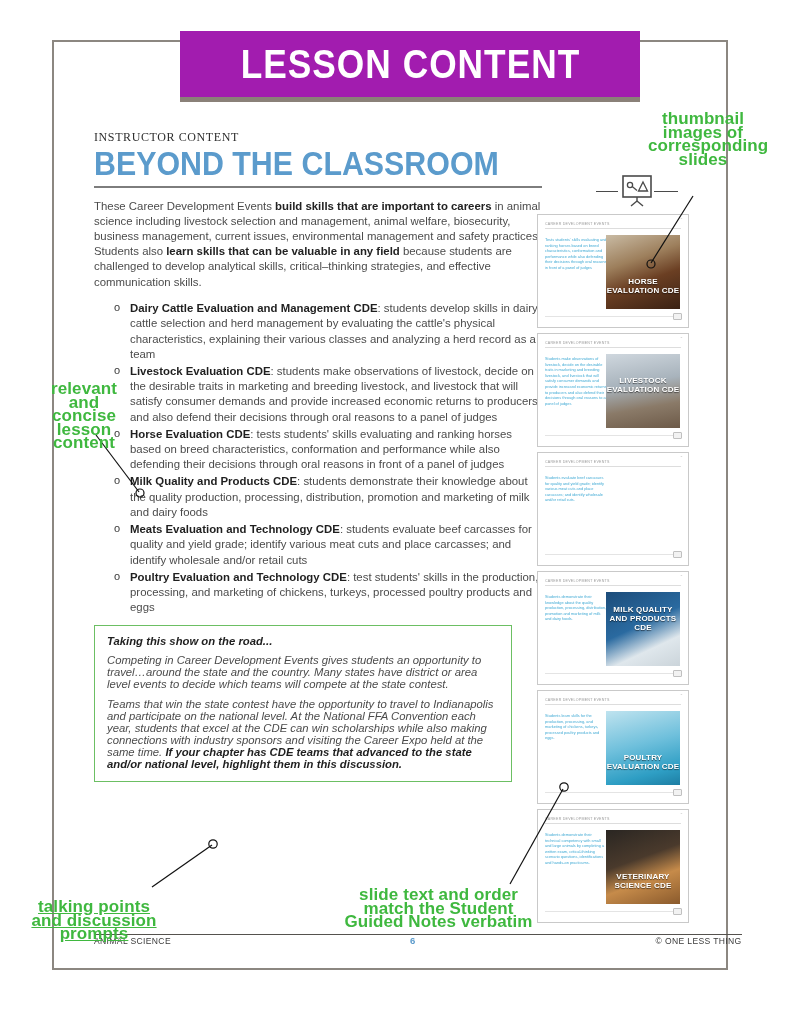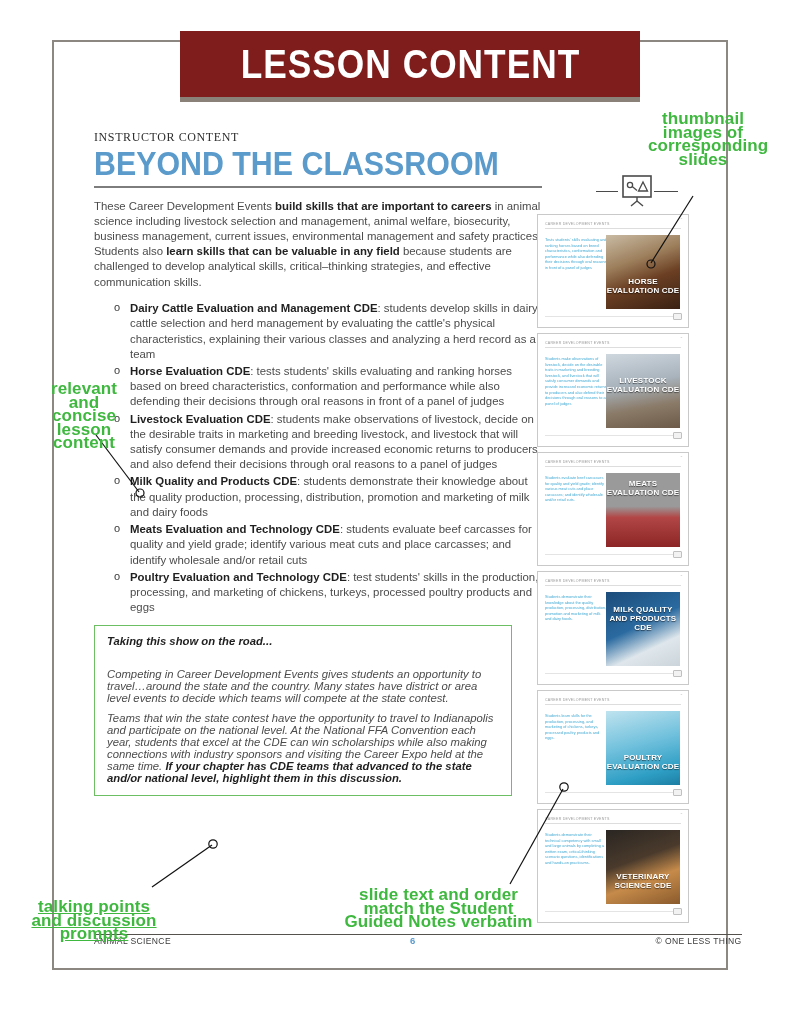--- a/index.html
+++ b/index.html
@@ -19,21 +19,21 @@
     background:#ffffff;
     border:2px solid #8c8781;
     box-sizing:border-box;
   }
 
   
   .banner{
     position:absolute;
     left:180px; top:31px;
     width:460px; height:71px;
-    background:#7f1d1d;
+    background:#a21caf;
     border-bottom:5px solid #8a8178;
     box-sizing:border-box;
     display:flex;align-items:center;justify-content:center;
     z-index:6;
   }
   .banner-title{
     color:#ffffff;
     font-size:41px;
     font-weight:bold;
     letter-spacing:1.2px;
@@ -105,21 +105,21 @@
 
   
   .callout{
     margin-top:10px;
     border:1.5px solid #6cbf63;
     padding:9px 12px 11px 12px;
     box-sizing:border-box;
     width:418px;
   }
   .callout h4{
-    margin:0 0 21px 0;
+    margin:0 0 7px 0;
     font-size:11.3px;
     font-style:italic;
     font-weight:bold;
     color:#1f1f1f;
   }
   .callout p{
     margin:0 0 8px 0;
     font-size:11.3px;
     line-height:12px;
     font-style:italic;
@@ -267,22 +267,22 @@
 
   <div class="doc">
     <div class="eyebrow">INSTRUCTOR CONTENT</div>
     <div class="doc-title">BEYOND THE CLASSROOM</div>
     <div class="title-rule"></div>
 
     <p class="intro"><span>These Career Development Events </span><b>build skills that are important to careers</b><span> in animal science including livestock selection and management, animal welfare, biosecurity, business management, current issues, environmental management and safety practices. Students also </span><b>learn skills that can be valuable in any field</b><span> because students are challenged to develop analytical skills, critical–thinking strategies, and effective communication skills.</span></p>
 
     <ul class="cde-list">
       <li><b>Dairy Cattle Evaluation and Management CDE</b><span>: students develop skills in dairy cattle selection and herd management by evaluating the cattle's physical characteristics, explaining their various classes and analyzing a herd record as a team</span></li>
+      <li><b>Livestock Evaluation CDE</b><span>: students make observations of livestock, decide on the desirable traits in marketing and breeding livestock, and livestock that will satisfy consumer demands and provide increased economic returns to producers and also defend their decisions through oral reasons to a panel of judges</span></li>
       <li><b>Horse Evaluation CDE</b><span>: tests students' skills evaluating and ranking horses based on breed characteristics, conformation and performance while also defending their decisions through oral reasons in front of a panel of judges</span></li>
-      <li><b>Livestock Evaluation CDE</b><span>: students make observations of livestock, decide on the desirable traits in marketing and breeding livestock, and livestock that will satisfy consumer demands and provide increased economic returns to producers and also defend their decisions through oral reasons to a panel of judges</span></li>
       <li><b>Milk Quality and Products CDE</b><span>: students demonstrate their knowledge about the quality production, processing, distribution, promotion and marketing of milk and dairy foods</span></li>
       <li><b>Meats Evaluation and Technology CDE</b><span>: students evaluate beef carcasses for quality and yield grade; identify various meat cuts and place carcasses; and identify wholesale and/or retail cuts</span></li>
       <li><b>Poultry Evaluation and Technology CDE</b><span>: test students' skills in the production, processing, and marketing of chickens, turkeys, processed poultry products and eggs</span></li>
     </ul>
 
     <div class="callout">
       <h4>Taking this show on the road...</h4>
       <p>Competing in Career Development Events gives students an opportunity to travel…around the state and the country. Many states have district or area level events to decide which teams will compete at the state contest.</p>
       <p><span>Teams that win the state contest have the opportunity to travel to Indianapolis and participate on the national level. At the National FFA Convention each year, students that excel at the CDE can win scholarships while also making connections with industry sponsors and visiting the Career Expo held at the same time. </span><b>If your chapter has CDE teams that advanced to the state and/or national level, highlight them in this discussion.</b></p>
     </div>
@@ -336,24 +336,20 @@
       <div class="thumb-label mid">LIVESTOCK EVALUATION CDE</div>
     </div>
     <div class="thumb-foot"></div>
     <div class="thumb-printer"></div>
   </div>
 
   <div class="thumb">
     <div class="thumb-corner">⌃</div>
     <div class="thumb-head">CAREER DEVELOPMENT EVENTS</div>
     <div class="thumb-body">Students evaluate beef carcasses for quality and yield grade; identify various meat cuts and place carcasses; and identify wholesale and/or retail cuts.</div>
-    <div class="thumb-img">
-      <div class="photo ph-meat"></div>
-      <div class="thumb-label" style="padding-bottom:50px">MEATS EVALUATION CDE</div>
-    </div>
     <div class="thumb-foot"></div>
     <div class="thumb-printer"></div>
   </div>
 
   <div class="thumb">
     <div class="thumb-corner">⌃</div>
     <div class="thumb-head">CAREER DEVELOPMENT EVENTS</div>
     <div class="thumb-body">Students demonstrate their knowledge about the quality production, processing, distribution, promotion and marketing of milk and dairy foods.</div>
     <div class="thumb-img">
       <div class="photo ph-milk"></div>

